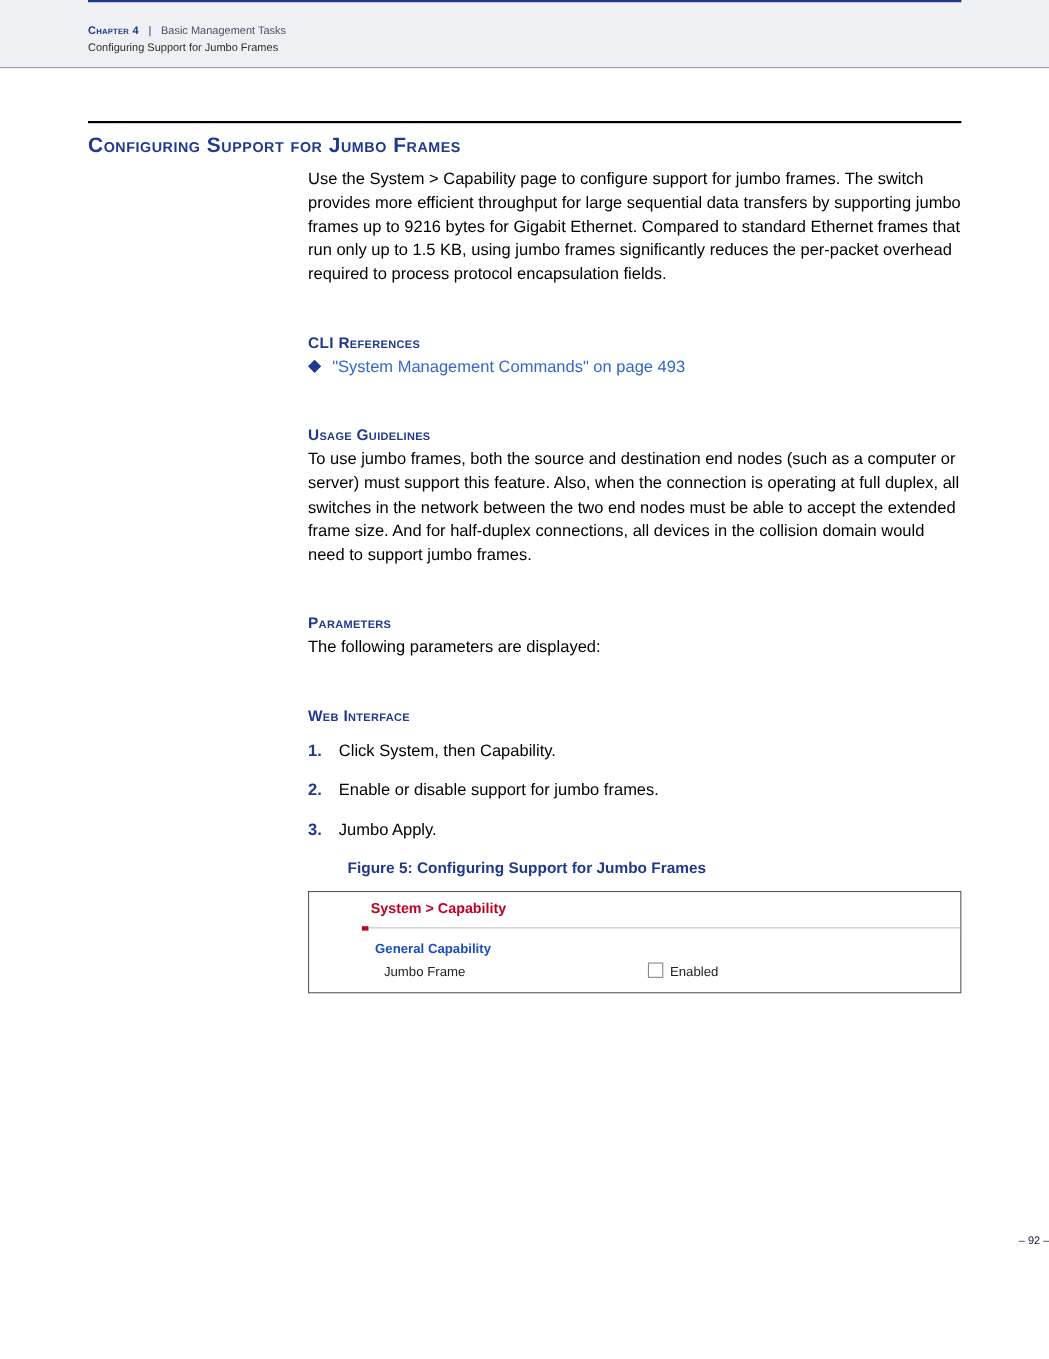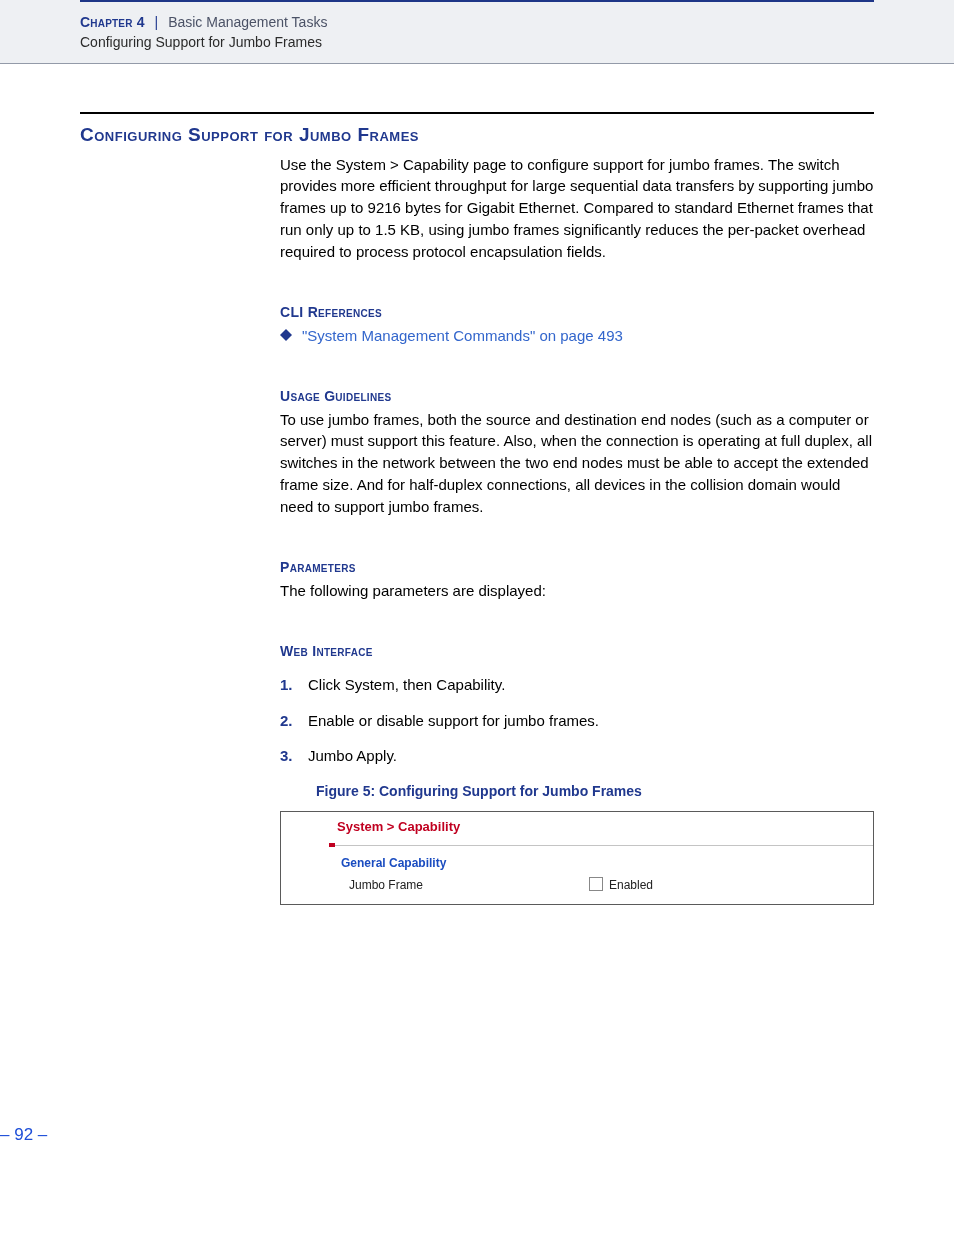--- a/index.html
+++ b/index.html
@@ -18,22 +18,22 @@
     width:954px;
   }
   .header-band{
     background:#eef0f3;
     border-bottom:1px solid #939aa8;
     padding:0 0 10px 0;
   }
   .header-inner{
     margin:0 80px;
     border-top:2px solid var(--rule);
-    padding-top:10px;
-    font-size:14px;
+    padding-top:20px;
+    font-size:10px;
     line-height:1.45;
   }
   .hdr-line1 .chapter{
     font-variant: small-caps;
     font-weight:700;
     color:var(--blue-ink);
     letter-spacing:.2px;
   }
   .hdr-line1 .sep{ color:var(--blue-ink); padding:0 6px;}
   .hdr-line1 .title{ color:#4b5266;}
@@ -139,23 +139,23 @@
     padding:0 12px 10px 20px;
     font-size:12px;
     color:#222;
   }
   .fig-row .label{ width:220px;}
   .fig-row .control{ display:flex; align-items:flex-start; gap:6px; margin-left:20px;}
   .checkbox{
     width:12px;height:12px;border:1px solid #888;background:#fff;display:inline-block;
   }
   .page-footer{
-    text-align:left;
-    color:#1d4ed8;
-    font-size:17px;
+    text-align:right;
+    color:#0f172a;
+    font-size:10px;
     margin-top:220px;
     padding-bottom:40px;
   }
 </style>
 </head>
 <body>
 
 <div class="header-band">
   <div class="header-inner">
     <div class="hdr-line1">

